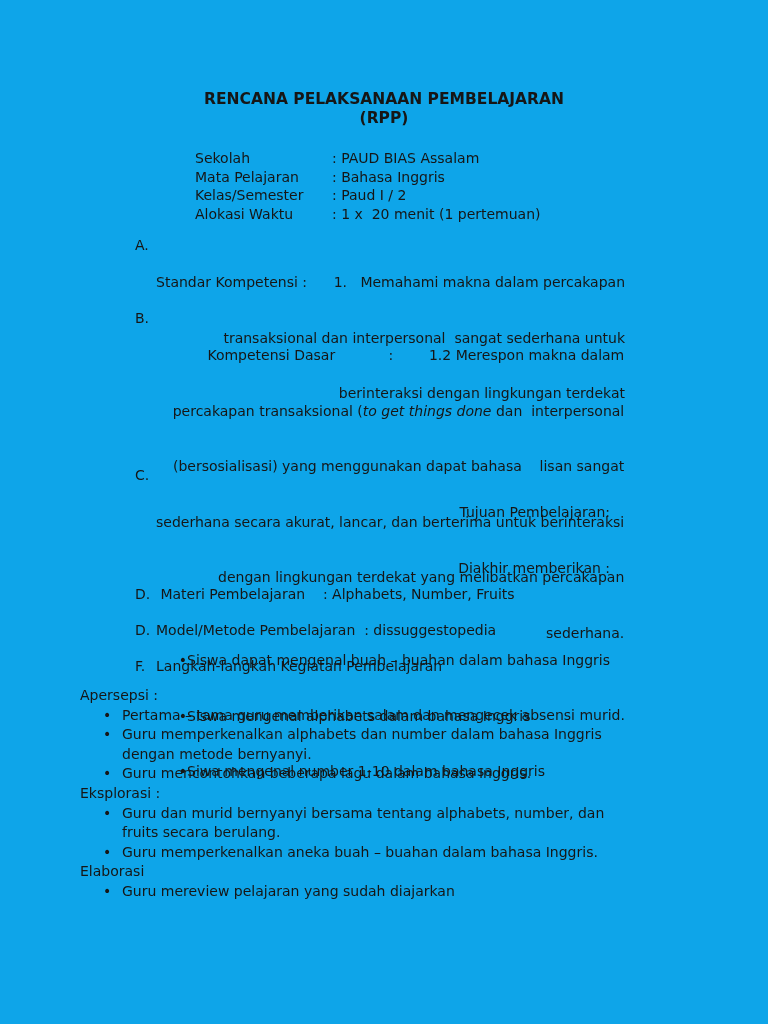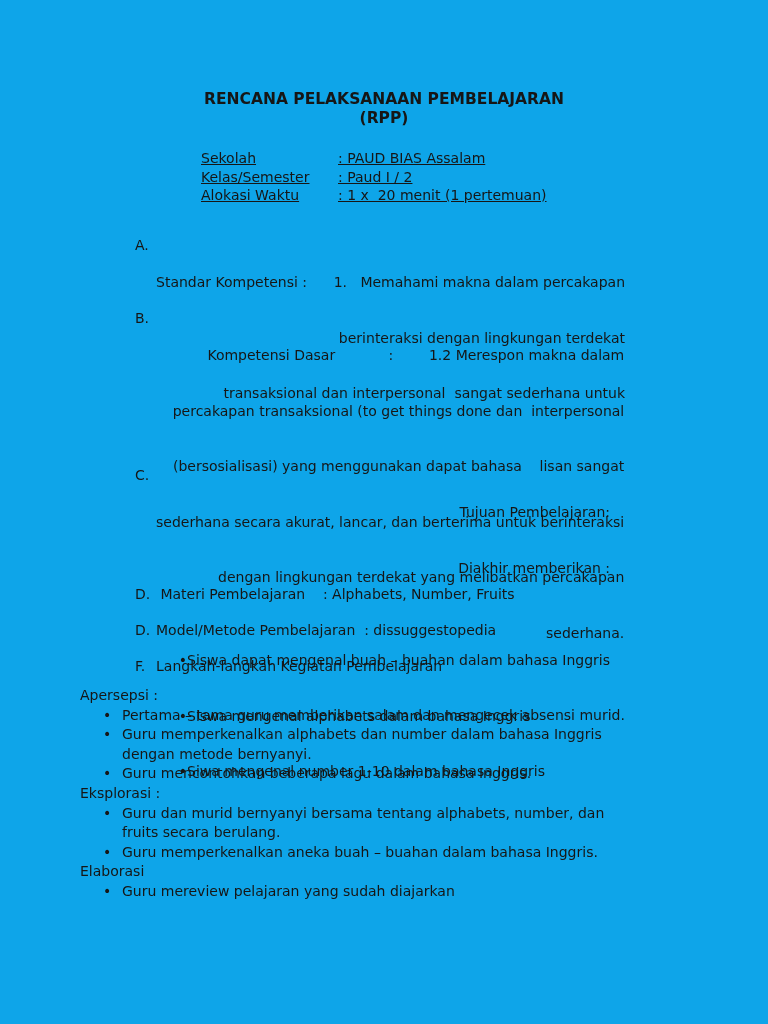--- a/index.html
+++ b/index.html
@@ -7,29 +7,29 @@
     position:relative; width:768px; height:1024px; background:#0ea5e9;
     font-family:"DejaVu Sans","Liberation Sans",sans-serif;
     font-size:14px; line-height:18.5px; color:#161616;
     overflow:hidden;
   }
   .abs { position:absolute; }
   .title {
     left:0; top:90px; width:768px; text-align:center;
     font-weight:bold; font-size:15.5px; line-height:18.5px;
   }
-  .meta { left:201px; top:149px;text-decoration:underline; }
+  .meta { left:195px; top:149px; }
   .meta-row { display:flex; }
   .meta-label { width:137px; white-space:pre; }
   .meta-value { white-space:pre; }
   .sec { display:flex; left:135px; }
   .letter { width:21px; white-space:pre; flex:0 0 auto; }
   .content { white-space:pre;text-align:right; }
   .ln { white-space:pre; }
-  .it { }
+  .it { font-style:italic; }
   .c-bullets { margin-top:0; }
   .c-bullet { display:flex; margin-left:16px; }
   .c-blt { width:15px; flex:0 0 auto; }
   .acts { left:80px; top:686px; line-height:19.6px; }
   .act-heading { white-space:pre; }
   .act-bullet { display:flex; margin-left:23px; }
   .act-blt { width:19px; flex:0 0 auto; }
   .act-cont { margin-left:42px; white-space:pre; }
 </style>
 </head>
@@ -41,35 +41,39 @@
     <div class="ln">RENCANA PELAKSANAAN PEMBELAJARAN</div>
     <div class="ln">(RPP)</div>
   </div>
 
   <div class="abs meta">
     <div class="meta-row">
       <span class="meta-label">Sekolah</span>
       <span class="meta-value">: PAUD BIAS Assalam</span>
     </div>
     <div class="meta-row">
+      <span class="meta-label">Mata Pelajaran</span>
+      <span class="meta-value">: Bahasa Inggris</span>
+    </div>
+    <div class="meta-row">
       <span class="meta-label">Kelas/Semester</span>
       <span class="meta-value">: Paud I / 2</span>
     </div>
     <div class="meta-row">
       <span class="meta-label">Alokasi Waktu</span>
       <span class="meta-value">: 1 x  20 menit (1 pertemuan)</span>
     </div>
   </div>
 
   <div class="abs sec" style="top:236px;">
     <span class="letter">A.</span>
     <div class="content">
       <div class="ln">Standar Kompetensi :      1.   Memahami makna dalam percakapan</div>
+      <div class="ln">transaksional dan interpersonal  sangat sederhana untuk</div>
       <div class="ln">berinteraksi dengan lingkungan terdekat</div>
-      <div class="ln">transaksional dan interpersonal  sangat sederhana untuk</div>
     </div>
   </div>
 
   <div class="abs sec" style="top:309px;">
     <span class="letter">B.</span>
     <div class="content">
       <div class="ln">Kompetensi Dasar            :        1.2 Merespon makna dalam</div>
       <div class="ln"><span>percakapan transaksional (</span><span class="it">to get things done</span><span> dan  interpersonal</span></div>
       <div class="ln">(bersosialisasi) yang menggunakan dapat bahasa    lisan sangat</div>
       <div class="ln">sederhana secara akurat, lancar, dan berterima untuk berinteraksi</div>

